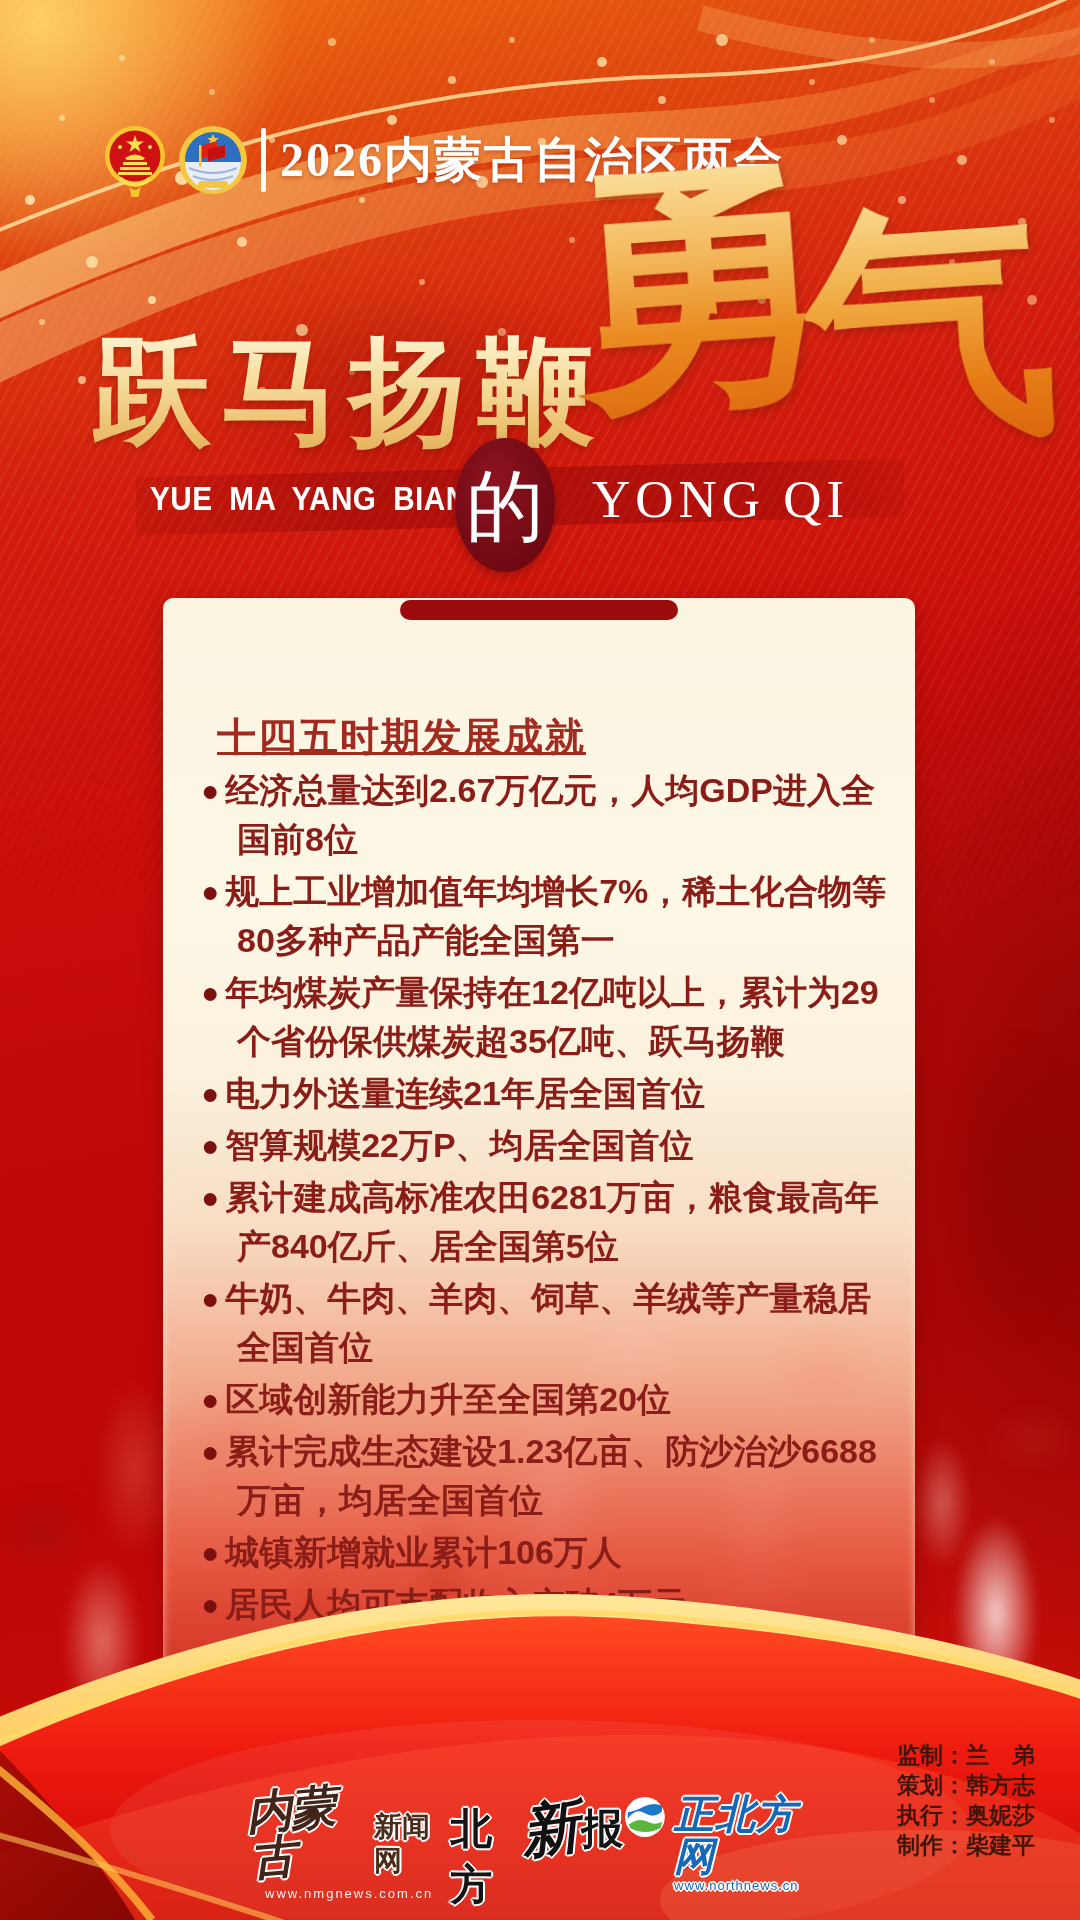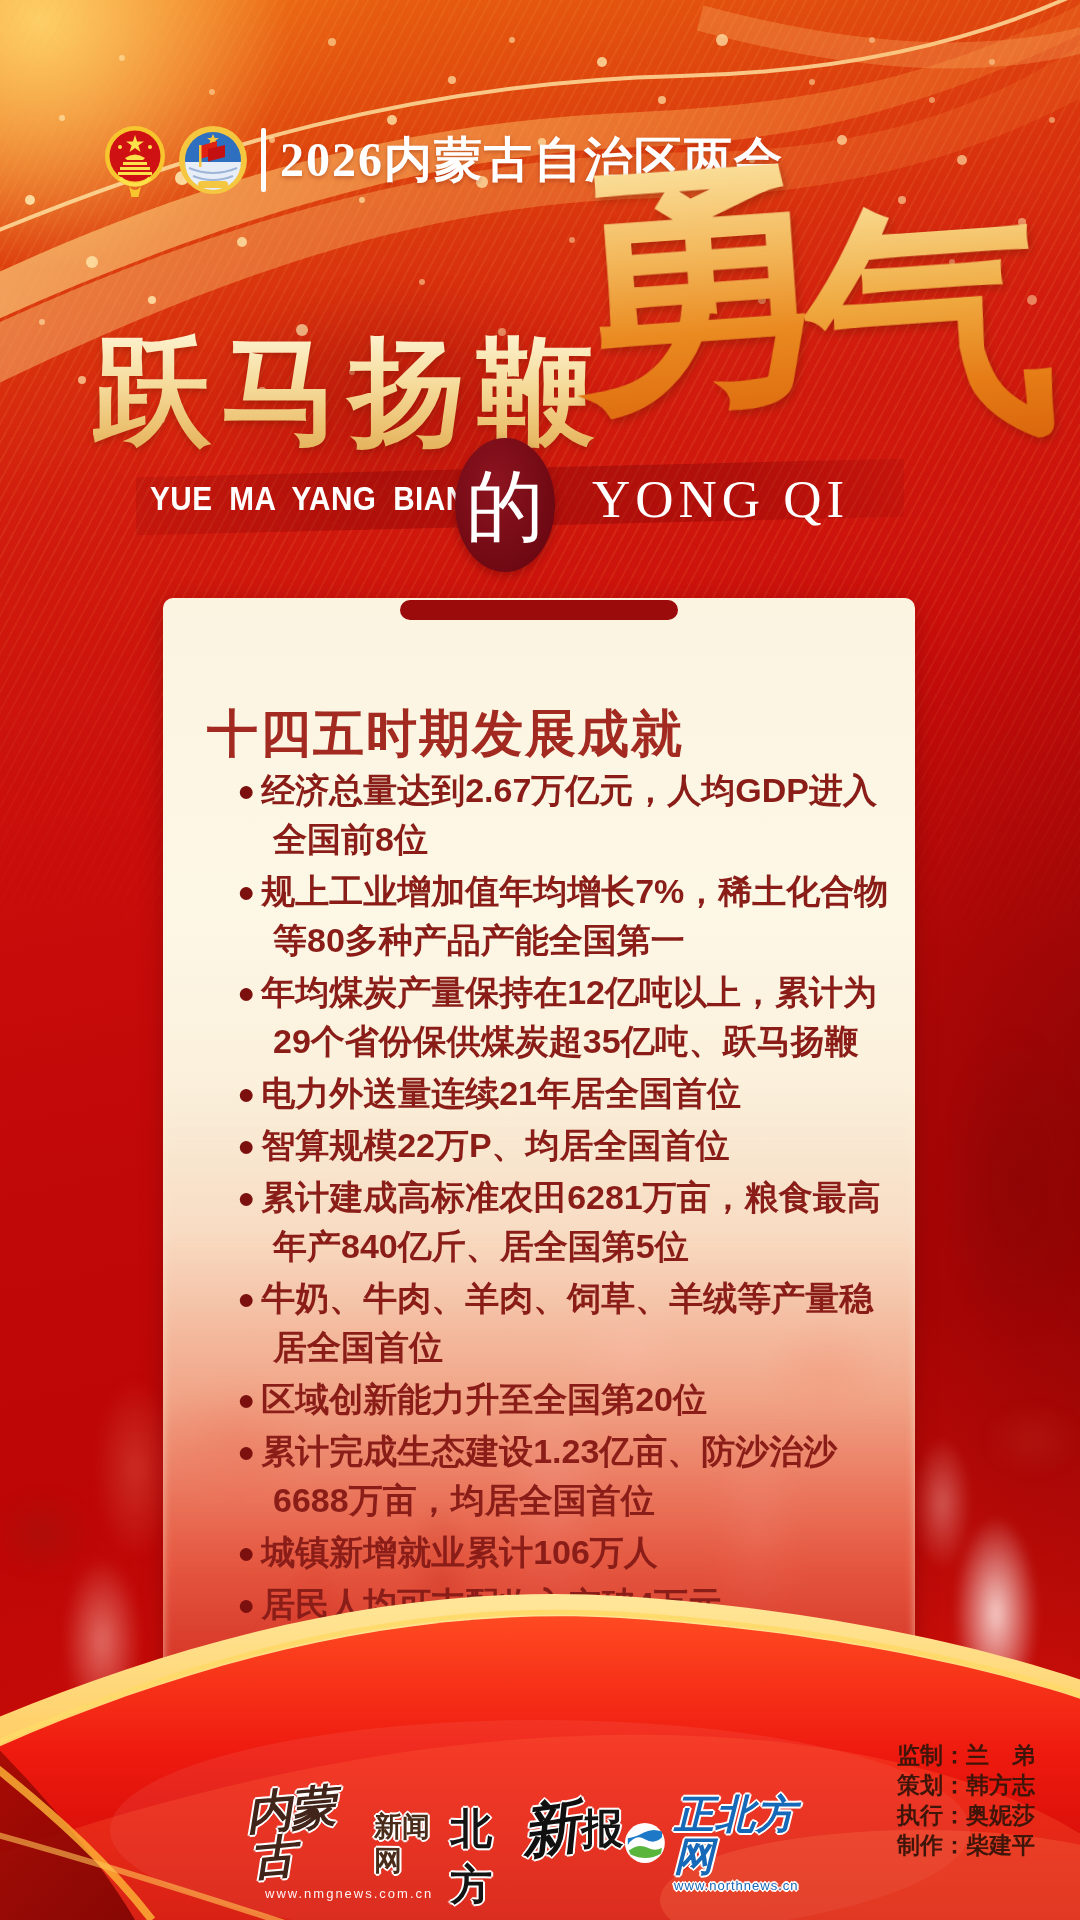--- a/index.html
+++ b/index.html
@@ -107,28 +107,28 @@
       radial-gradient(62px 145px at 79% 70%, rgba(255,240,230,.85), rgba(255,240,230,0) 72%),
       radial-gradient(48px 112px at 20% 84%, rgba(120,18,10,.5), rgba(120,18,10,0) 70%),
       radial-gradient(92px 72px at 88% 44%, rgba(250,170,140,.6), rgba(250,170,140,0) 70%),
       radial-gradient(120px 90px at 10% 55%, rgba(235,120,95,.45), rgba(235,120,95,0) 70%);
   }
   .card-tab{
     position:absolute;left:50%;top:2px;transform:translateX(-50%);
     width:278px;height:20px;border-radius:11px;background:#9c0b0b;
   }
   .card-heading{
-    position:absolute;left:38px;top:96px;margin:6px;
-    font-size:51px;font-weight:700;color:#a22a20;letter-spacing:2px;
+    position:absolute;left:38px;top:96px;margin:16px;
+    font-size:39px;font-weight:700;color:#a22a20;letter-spacing:2px;text-decoration:underline;
   }
   .ach-list{
     position:absolute;left:38px;top:168px;width:688px;
     font-size:34px;font-weight:700;color:#8a1d18;line-height:49px;
   }
-  .ach-item{padding-left:36px;text-indent:-36px;margin-bottom:3px;margin-left:36px;}
+  .ach-item{padding-left:36px;text-indent:-36px;margin-bottom:3px;}
   .ach-item .bullet{color:#7c100e;font-size:30px;margin-right:6px;vertical-align:1px;}
   
   .ribbon{left:0;top:1500px;}
   
   .credits{
     left:897px;top:1740px;z-index:6;position:absolute;
     font-size:23px;color:#3f150a;line-height:30px;white-space:nowrap;font-weight:700;
   }
   
   .footer-logos{
@@ -143,21 +143,21 @@
     font-size:46px;line-height:46px;color:#42251a;transform:rotate(-5deg);letter-spacing:-2px;
   }
   .nmg-block{font-size:28px;font-weight:700;color:#4a2c1a;margin-left:6px;line-height:34px;}
   .nmg-url{font-size:13px;color:#fff;letter-spacing:2px;margin-top:8px;opacity:.95;}
   .logo-bf{display:flex;align-items:flex-start;margin-top:28px;}
   .bf-bold{font-size:42px;font-weight:900;color:#141414;letter-spacing:1px;}
   .bf-script{
     font-family:"Liberation Serif","DejaVu Serif",serif;font-style:italic;font-weight:700;
     font-size:58px;line-height:58px;color:#101010;transform:rotate(-8deg);margin:0 2px;
   }
-  .logo-nn{display:flex;align-items:center;}
+  .logo-nn{display:flex;}
   .nn-texts{display:flex;flex-direction:column;margin-left:8px;align-items:flex-start;}
   .nn-name{
     font-family:"Liberation Serif","DejaVu Serif",serif;font-style:italic;font-weight:700;
     font-size:40px;line-height:42px;color:#1668b8;letter-spacing:1px;
   }
   .nn-url{font-size:13px;color:#1668b8;letter-spacing:1px;}
 </style>
 </head>
 <body>
 

